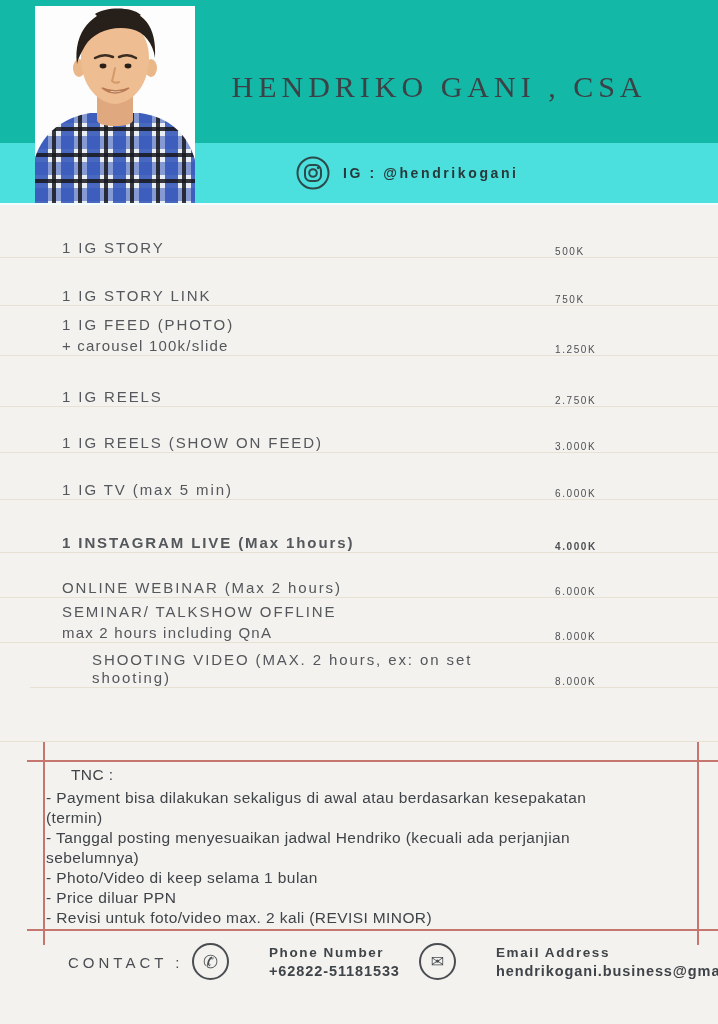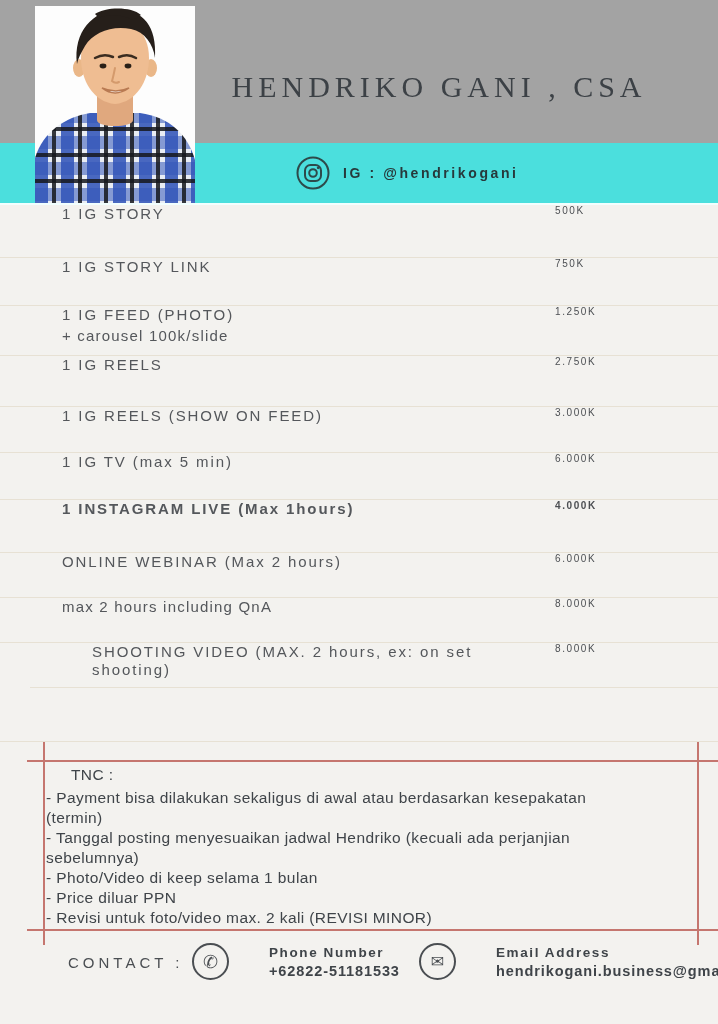--- a/index.html
+++ b/index.html
@@ -4,21 +4,21 @@
 <style>
   html,body{margin:0;padding:0;}
   .page{
     position:relative;
     width:718px;height:1024px;
     background:#f3f2ef;
     font-family:"Liberation Sans", sans-serif;
     overflow:hidden;
   }
   
-  .header-area{position:absolute;top:0;left:0;width:718px;height:205px;background:#a3a3a3;}
+  .header-area{position:absolute;top:0;left:0;width:718px;height:205px;background:#14b8a6;}
   .teal-band{
     position:absolute;top:143px;left:0;width:718px;height:60px;
     background:#4bdfdd;border-bottom:2px solid #f2fffe;
   }
   .ig-row{
     position:absolute;top:156px;left:296px;height:34px;
     display:flex;align-items:center;gap:13px;
   }
   .ig-icon{width:34px;height:34px;display:block;}
   .ig-handle{
@@ -32,21 +32,21 @@
   }
   .photo{
     position:absolute;top:6px;left:35px;width:160px;height:197px;
     background:#fdfdfd;z-index:5;
   }
   .photo svg{display:block;}
   
   .price-table{position:absolute;top:205px;left:0;width:718px;}
   .row{
     box-sizing:border-box;
-    display:flex;align-items:flex-start;
+    display:flex;align-items:flex-end;
     border-bottom:1px solid #e7e1d4;
     padding-left:62px;
   }
   .row .lbl{flex:1;display:flex;flex-direction:column;gap:3px;}
   .row .lbl span{
     font-size:15px;letter-spacing:1.9px;color:#54575b;line-height:18px;
   }
   .row .lbl .sub{letter-spacing:1.2px;}
   .row .price{
     width:163px;font-size:10px;letter-spacing:1.6px;color:#4c4f53;
@@ -186,20 +186,21 @@
       <div class="price">4.000K</div>
     </div>
     <div class="row h7">
       <div class="lbl">
           <span>ONLINE WEBINAR (Max 2 hours)</span>
         </div>
       <div class="price">6.000K</div>
     </div>
     <div class="row h8">
       <div class="lbl">
+        <span>SEMINAR/ TALKSHOW OFFLINE</span>
         <span class="sub">max 2 hours including QnA</span>
       </div>
       <div class="price">8.000K</div>
     </div>
     <div class="row h9">
       <div class="lbl">
           <span>SHOOTING VIDEO (MAX. 2 hours, ex: on set shooting)</span>
         </div>
       <div class="price">8.000K</div>
     </div>

